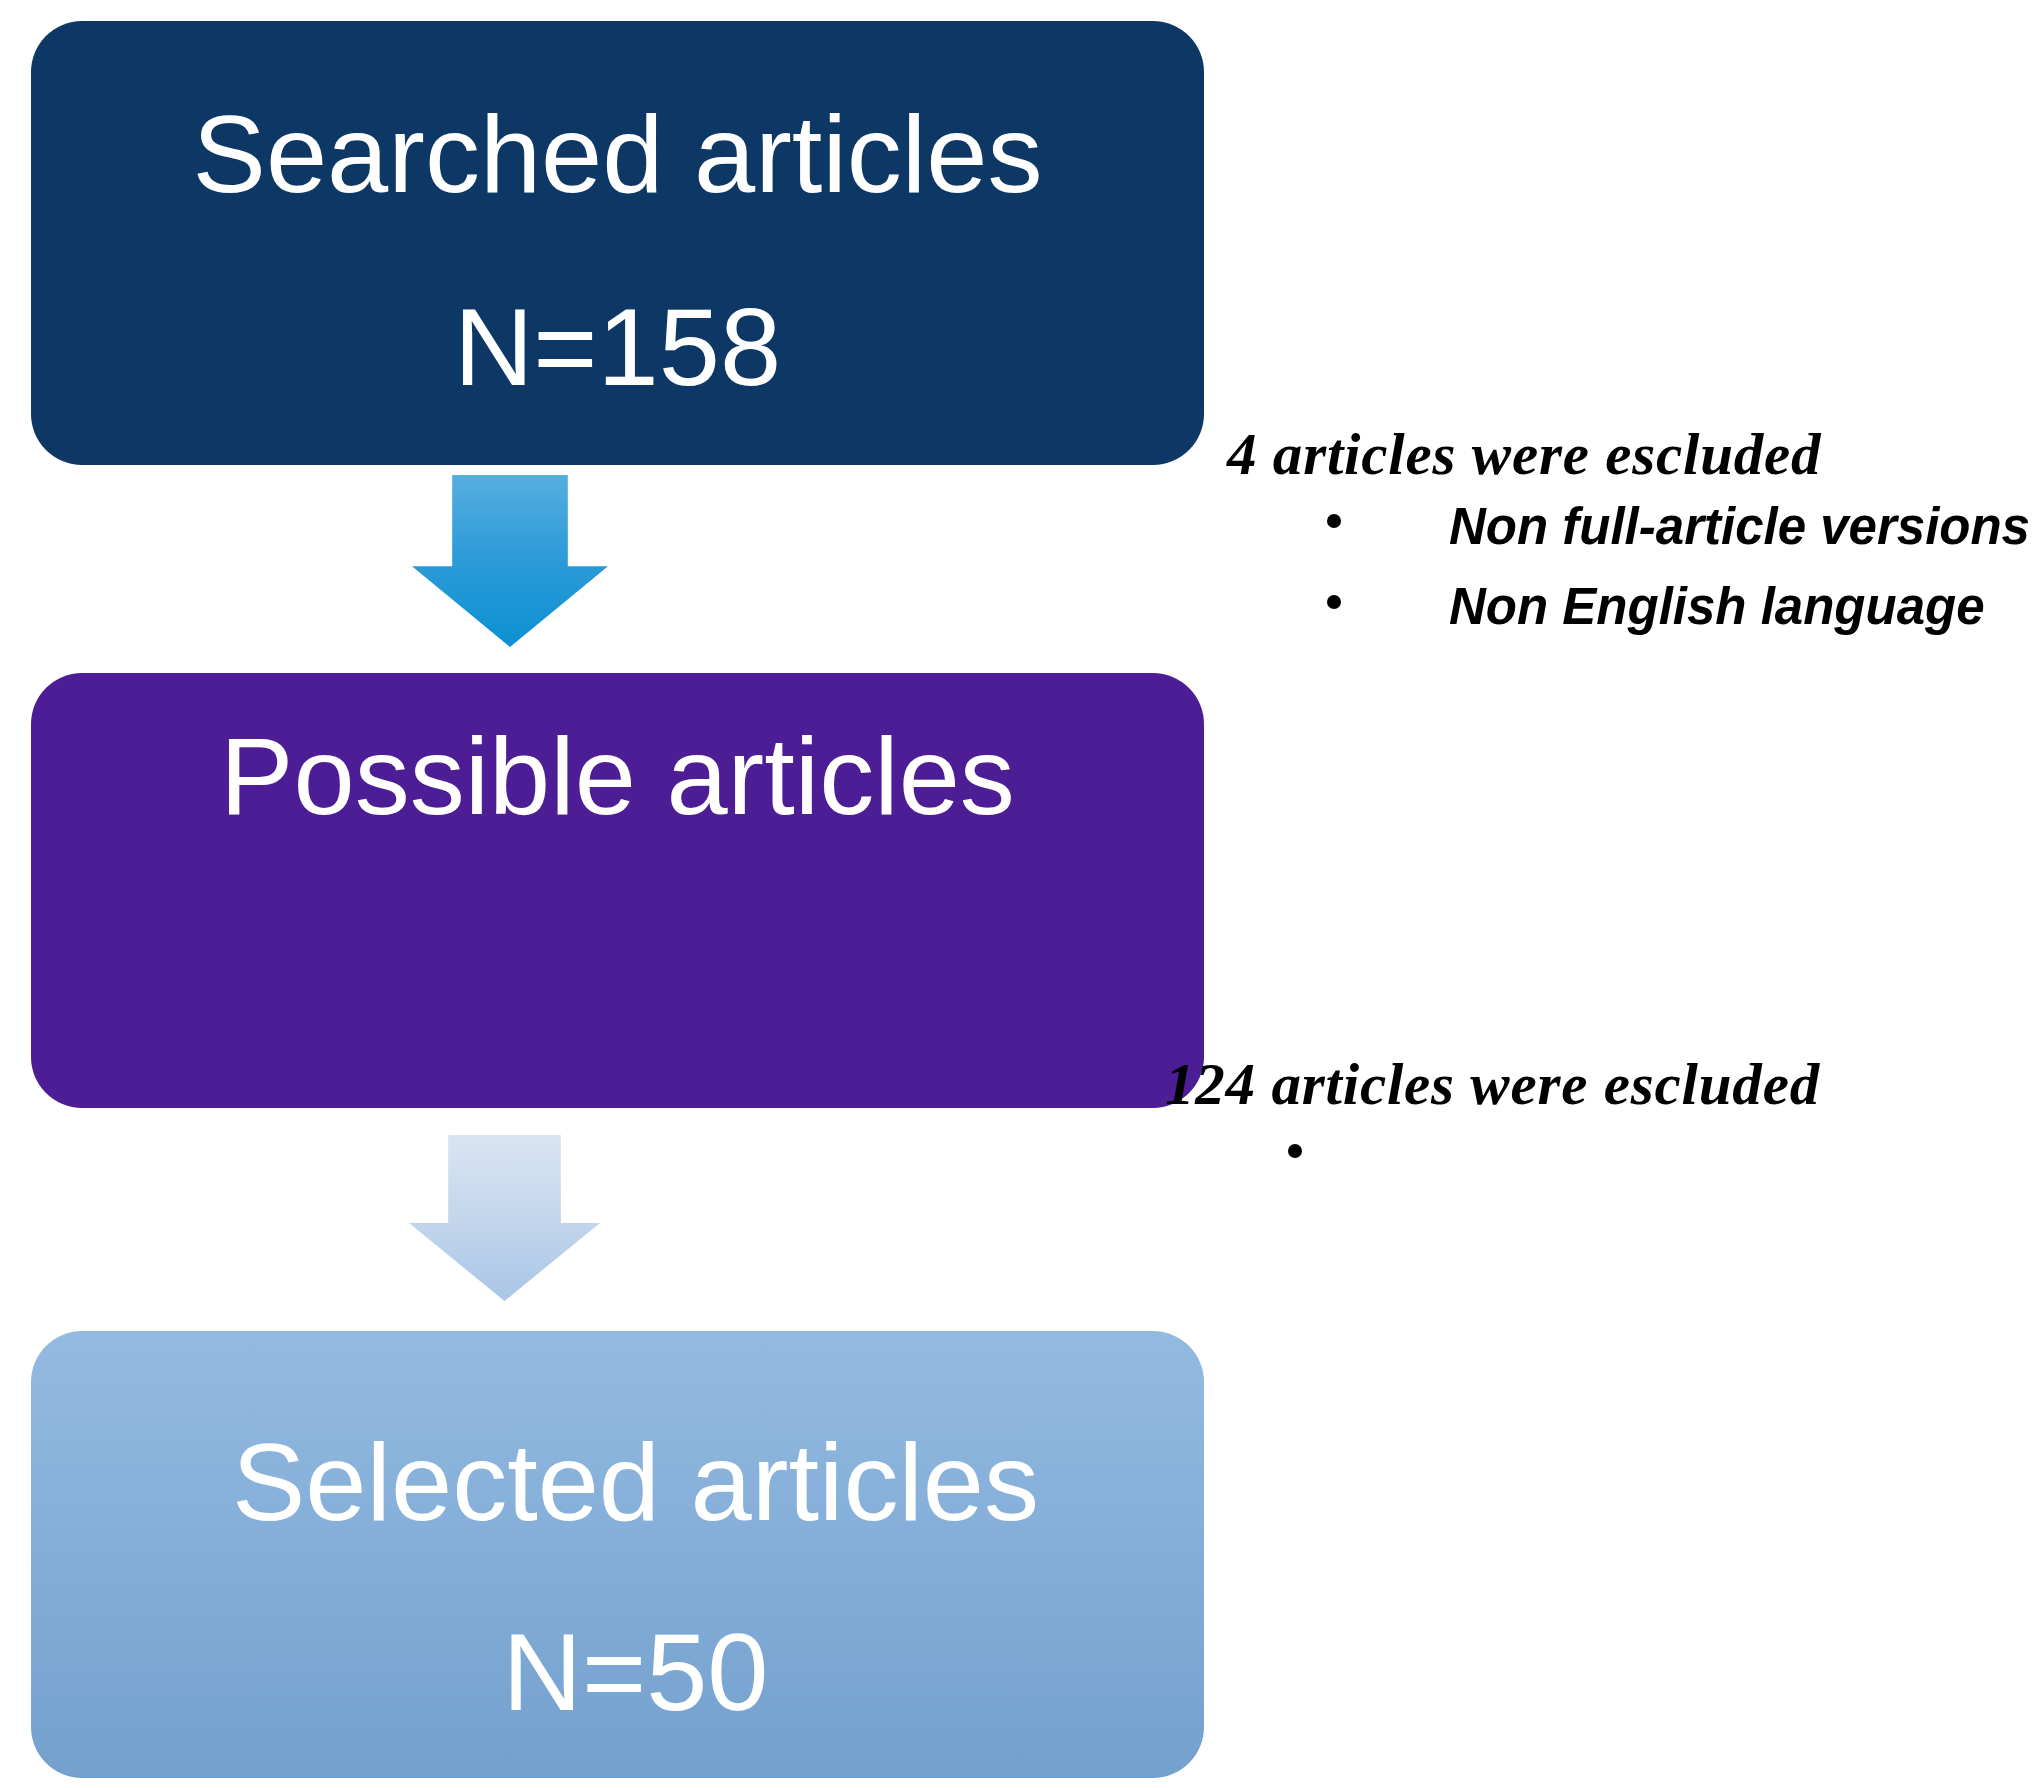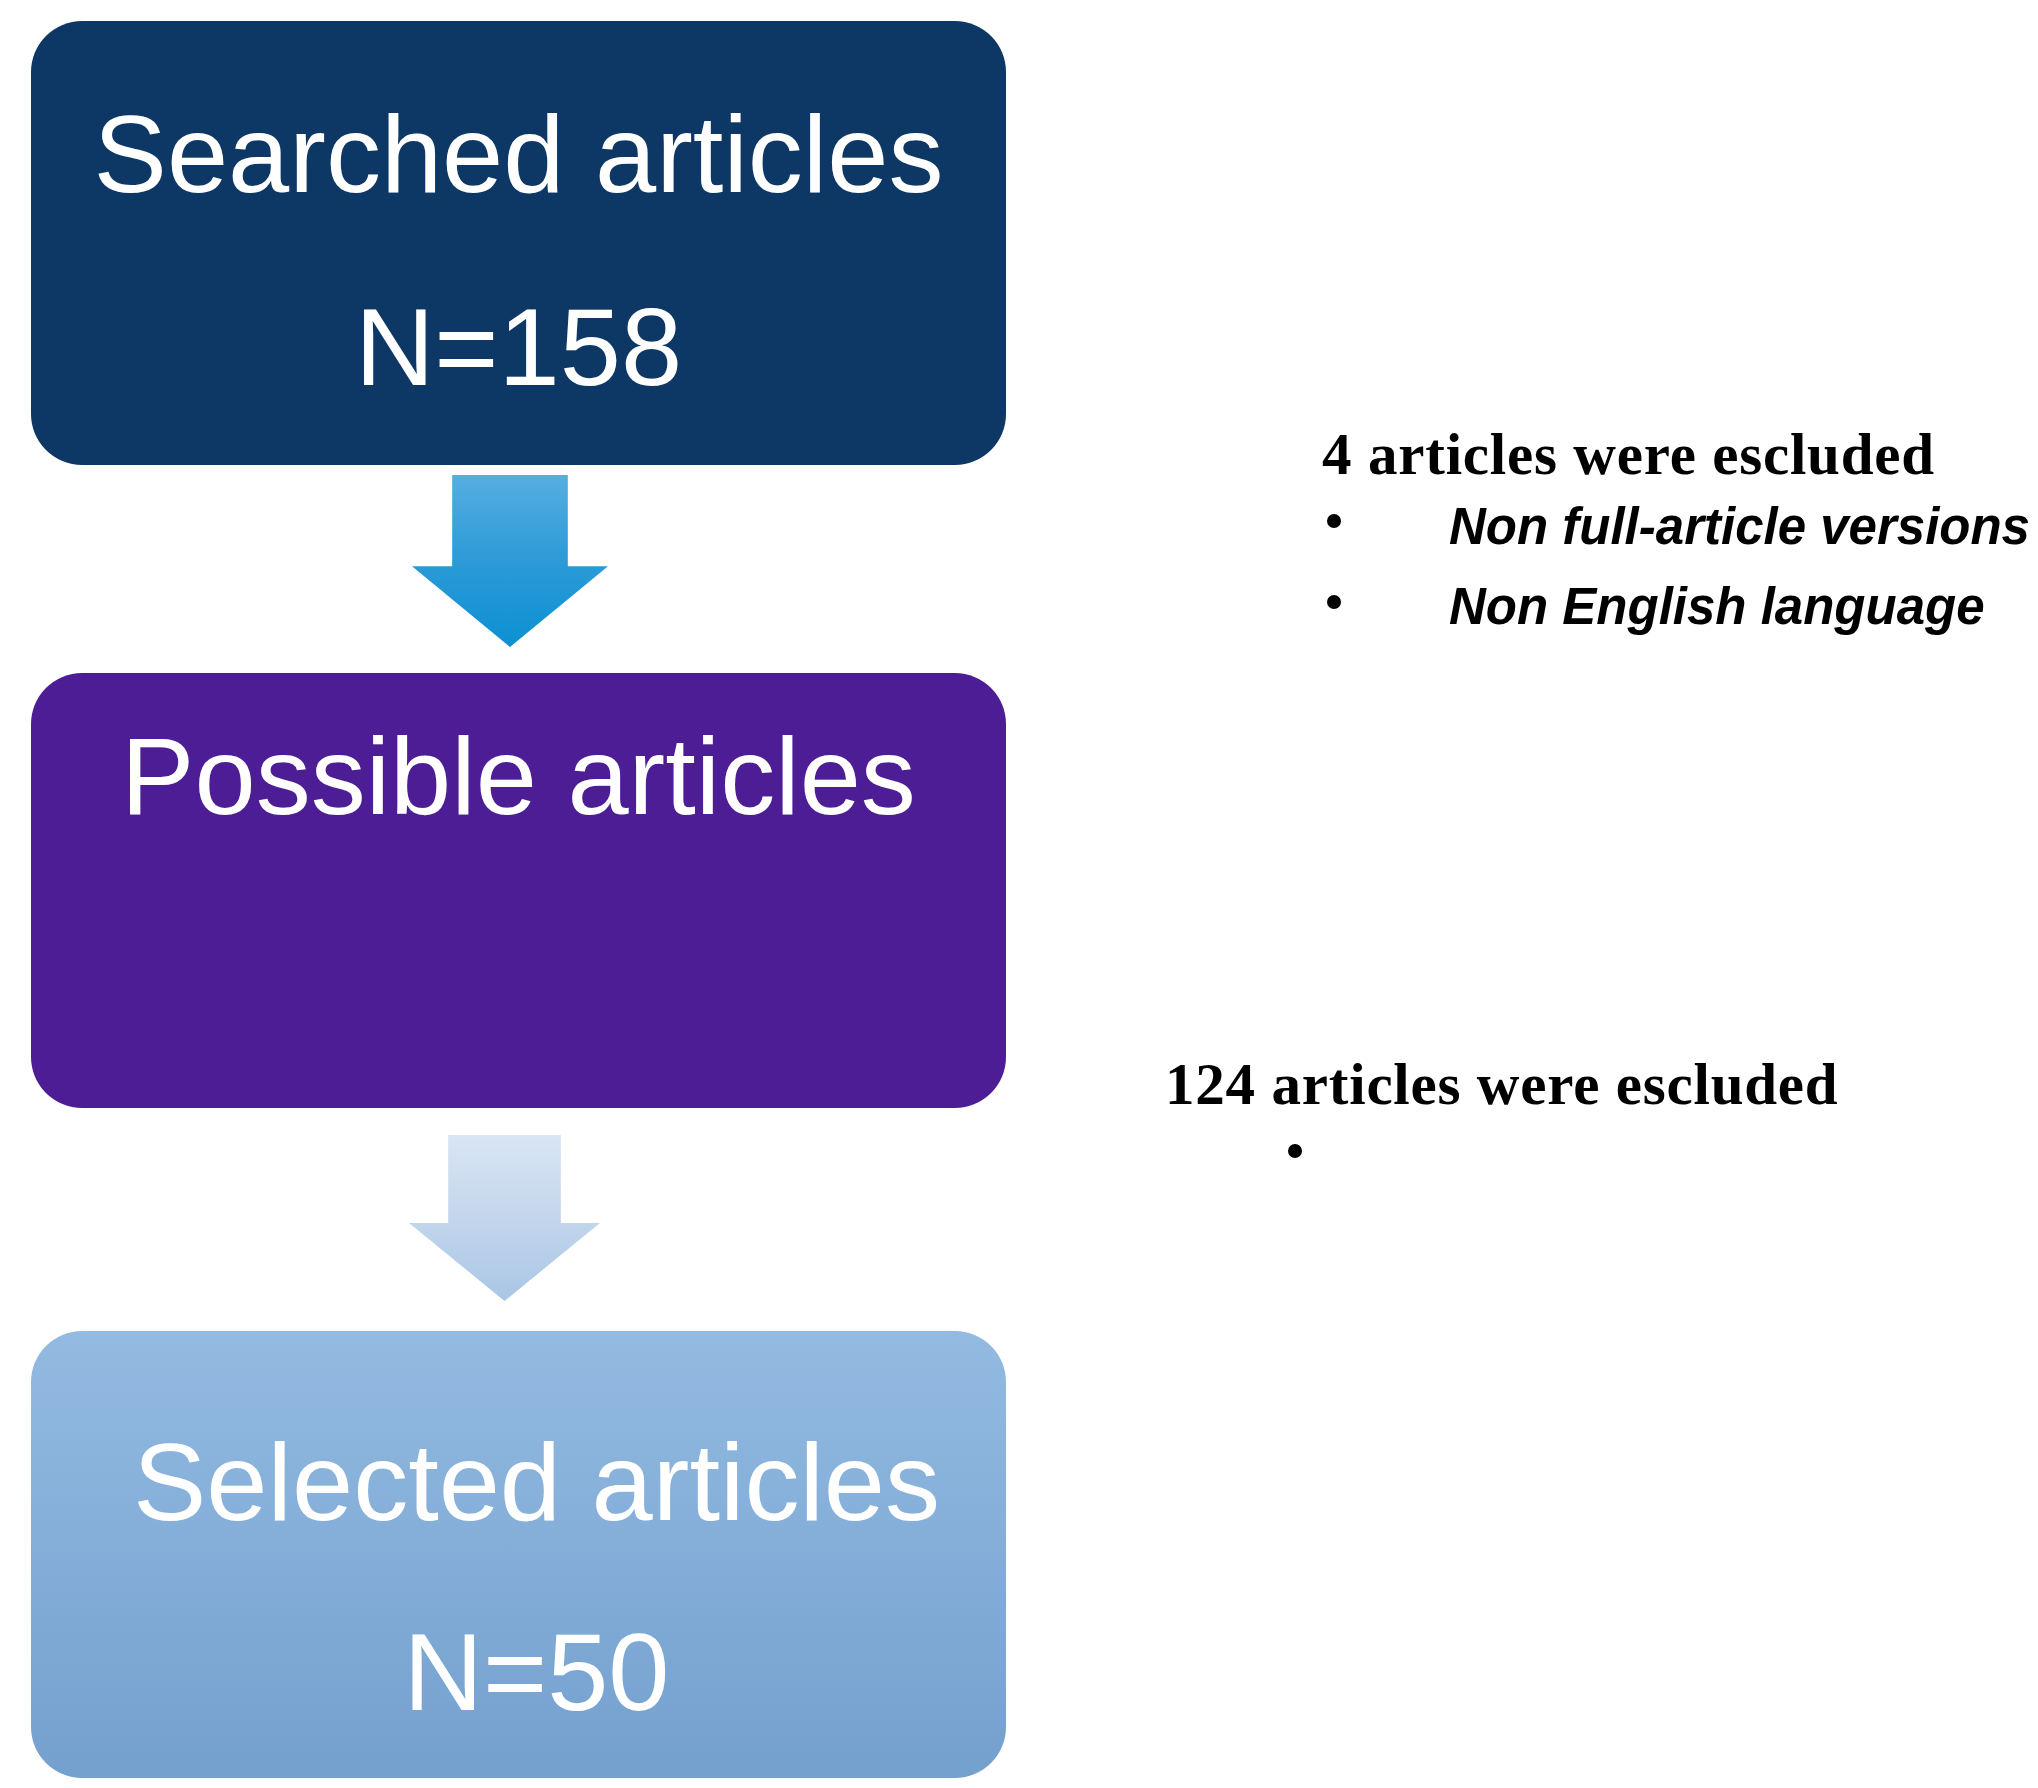--- a/index.html
+++ b/index.html
@@ -9,21 +9,21 @@
     height:1789px;
     background:#ffffff;
     overflow:hidden;
     font-family:"Liberation Sans", sans-serif;
   }
 
   
   .flow-box{
     position:absolute;
     left:31px;
-    width:975px;
+    width:1173px;
     border-radius:51px;
     color:#ffffff;
     display:flex;
     flex-direction:column;
     align-items:center;
     text-align:center;
     box-sizing:border-box;
   }
   .box-searched{
     top:20.5px;
@@ -75,26 +75,26 @@
 
   
   .annotation{
     position:absolute;
     color:#000000;
   }
   .annotation-1{ left:1227px; top:419px; }
   .annotation-2{ left:1165px; top:1049px; }
   .annot-title{
     font-family:"Liberation Serif", serif;
+    font-style:italic;
     font-weight:700;
     font-size:59px;
     line-height:1.2;
     letter-spacing:0.8px;
     white-space:nowrap;
-    text-align:center;
   }
   .bullet-row{
     display:flex;
     align-items:flex-start;
   }
   .annotation-1 .bullet-row:first-of-type{ margin-top:24.5px; }
   .annotation-1 .bullet-row + .bullet-row{ margin-top:6.5px; }
   .annotation-2 .bullet-row:first-of-type{ margin-top:34px; }
   .bullet-dot{
     flex:0 0 auto;

